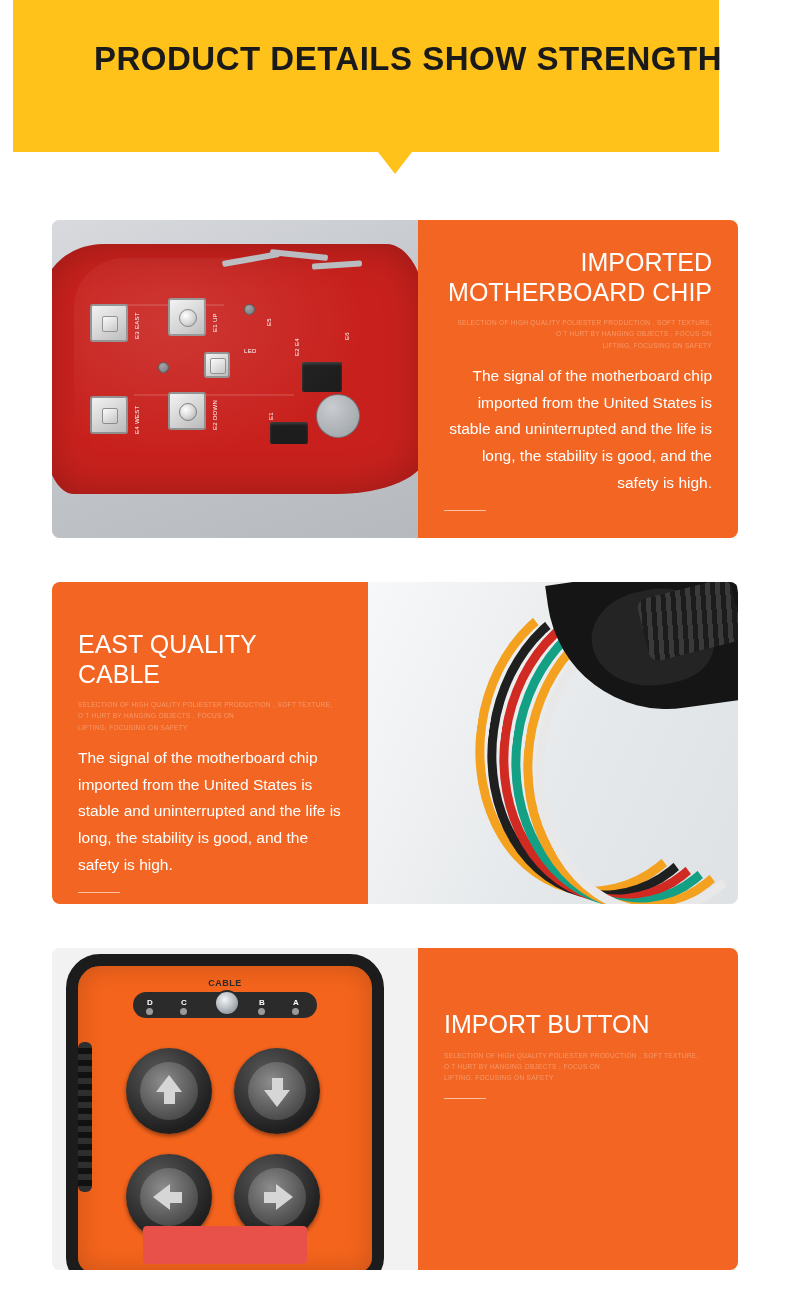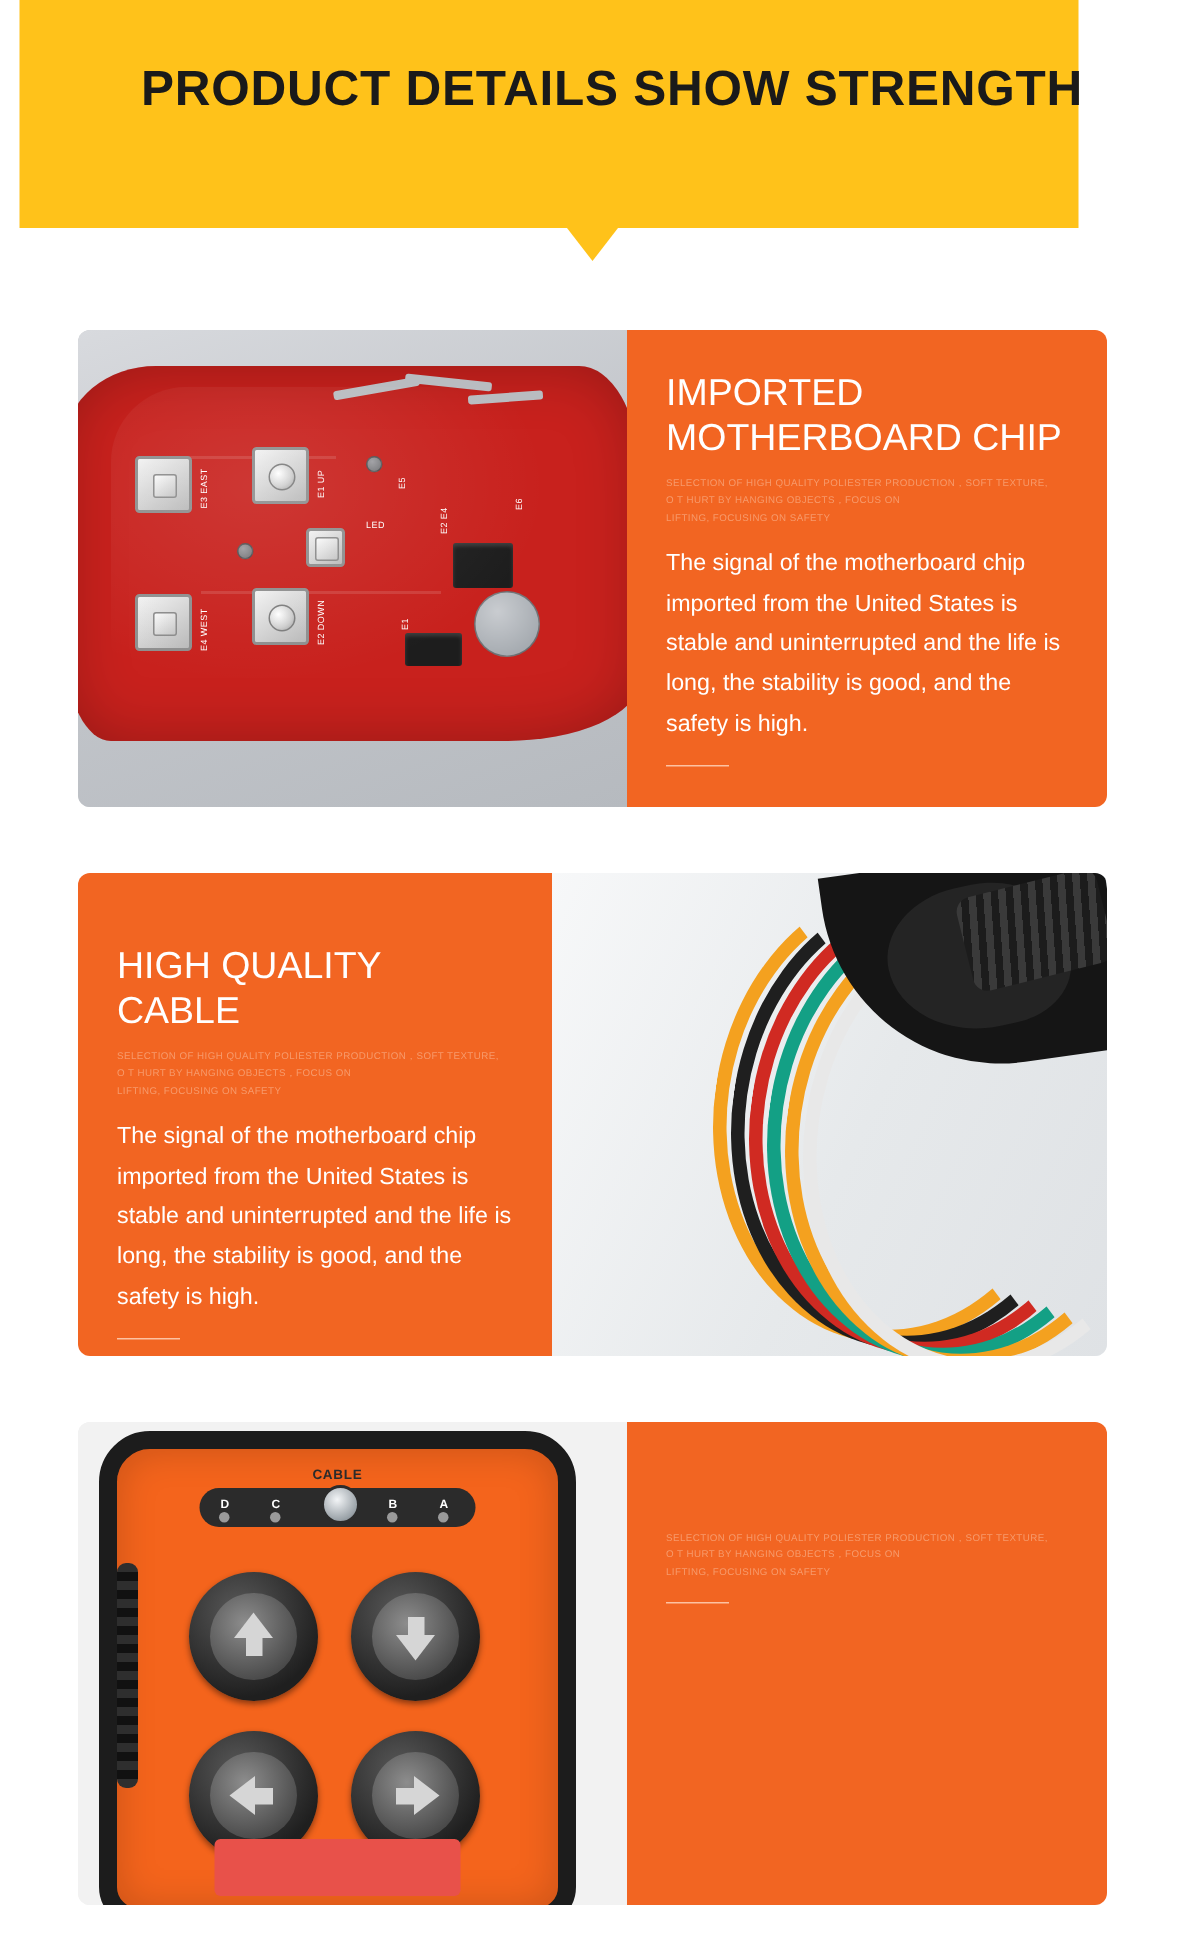--- a/index.html
+++ b/index.html
@@ -99,21 +99,21 @@
   }
   .tb-rule {
     margin-top: 14px;
     width: 42px;
     height: 1px;
     background: #ffd2b8;
     opacity: 0.85;
   }
 
   
-  #block1 { left: 52px; top: 220px; width: 686px; height: 318px; }
+  #block1 { left: 52px; top: 220px; width: 686px; height: 318px; text-align: right; }
   #block1 .img-box {
     left: 0; top: 0; width: 366px; height: 318px;
     border-radius: 8px 0 0 8px;
     background: #c9ccd0;
   }
   #block1 .text-box {
     left: 366px; top: 0; width: 320px; height: 318px;
     border-radius: 0 8px 8px 0;
   }
 
@@ -410,21 +410,21 @@
         <div>LIFTING, FOCUSING ON SAFETY</div>
       </div>
       <div class="tb-body">The signal of the motherboard chip imported from the United States is stable and uninterrupted and the life is long, the stability is good, and the safety is high.</div>
       <div class="tb-rule"></div>
     </div>
   </div>
 
   <div class="block" id="block2">
 
     <div class="text-box">
-      <div class="tb-title">HIGH QUALITY CABLE</div>
+      <div class="tb-title">EAST QUALITY CABLE</div>
       <div class="tb-micro">
         <div>SELECTION OF HIGH QUALITY POLIESTER PRODUCTION，SOFT TEXTURE,</div>
         <div>O T HURT BY HANGING OBJECTS，FOCUS ON</div>
         <div>LIFTING, FOCUSING ON SAFETY</div>
       </div>
       <div class="tb-body">The signal of the motherboard chip imported from the United States is stable and uninterrupted and the life is long, the stability is good, and the safety is high.</div>
       <div class="tb-rule"></div>
     </div>
 
     <div class="img-box clip">
@@ -484,20 +484,21 @@
             <div class="tri right"></div>
             <div class="stem h" style="left:-13px;"></div>
           </div>
         </div>
 
         <div class="label-plate"></div>
       </div>
     </div>
 
     <div class="text-box">
+      <div class="tb-title">IMPORT BUTTON</div>
       <div class="tb-micro">
         <div>SELECTION OF HIGH QUALITY POLIESTER PRODUCTION，SOFT TEXTURE,</div>
         <div>O T HURT BY HANGING OBJECTS，FOCUS ON</div>
         <div>LIFTING, FOCUSING ON SAFETY</div>
       </div>
       <div class="tb-rule"></div>
     </div>
   </div>
 
 </div>

